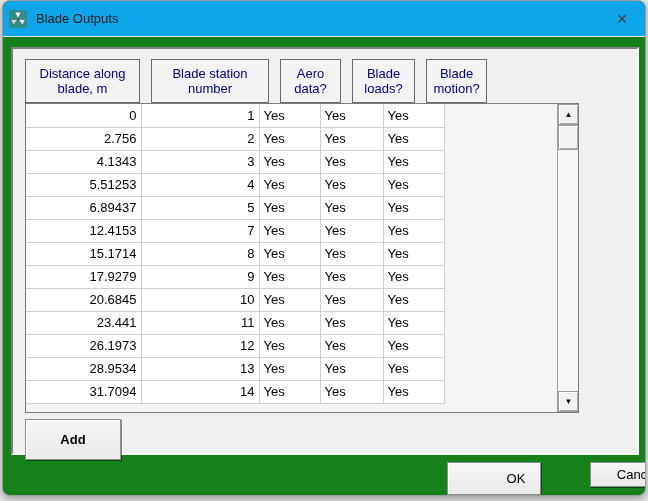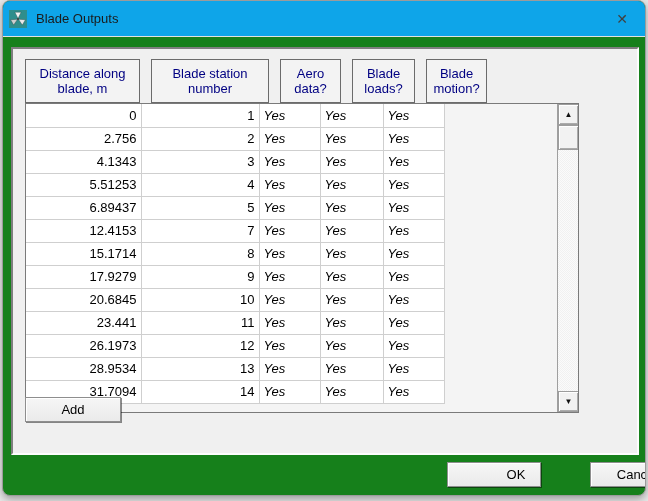--- a/index.html
+++ b/index.html
@@ -58,21 +58,21 @@
   table.grid {
     border-collapse:collapse; table-layout:fixed; width:418px;
     background:#ffffff; font-size:13px; color:#000;
   }
   table.grid td {
     height:23px; border:1px solid #cfcfcf; border-top:none;
     white-space:nowrap; overflow:hidden; padding:0 4px;
   }
   table.grid tr td:first-child { border-left:none; }
   .al-r { text-align:right; }
-  .al-l { text-align:left;font-style:italic; }
+  .al-l { text-align:left; }
   
   .scrollbar {
     position:absolute; top:0; right:0; bottom:0; width:21px;
     border-left:1px solid #9f9f9f;
     background:
       repeating-conic-gradient(#fbfbfb 0% 25%, #f1f1f1 0% 50%);
     background-size:2px 2px;
   }
   .sb-btn {
     position:absolute; left:0; width:21px; height:21px;
@@ -90,22 +90,22 @@
   }
   
   .btn {
     position:absolute; font-size:13px; color:#000;
     background:linear-gradient(#f6f6f6,#eaeaea);
     border:1px solid #8e8e8e;
     box-shadow:inset 1px 1px 0 #ffffff, 1px 1px 0 rgba(0,0,0,.45);
     display:flex; align-items:center; justify-content:center;
     cursor:default;
   }
-  .btn-add    { left:22px;  top:396px; width:96px; height:25px; }
-  .btn-ok     { left:444px; top:461px; width:94px; height:25px;padding-left:44px; }
+  .btn-add    { left:22px;  top:418px; width:96px; height:41px;font-weight:bold; }
+  .btn-ok     { left:444px; top:461px; width:94px; height:33px;padding-left:44px; }
   .btn-cancel { left:541px; top:461px; width:94px; height:25px;margin-left:46px; }
 </style>
 </head>
 <body>
 
 <div class="window">
 
   <div class="titlebar">
     <svg class="app-icon" viewBox="0 0 18 18">
       <rect x="0" y="0" width="18" height="18" fill="#2f8e8c"></rect>

